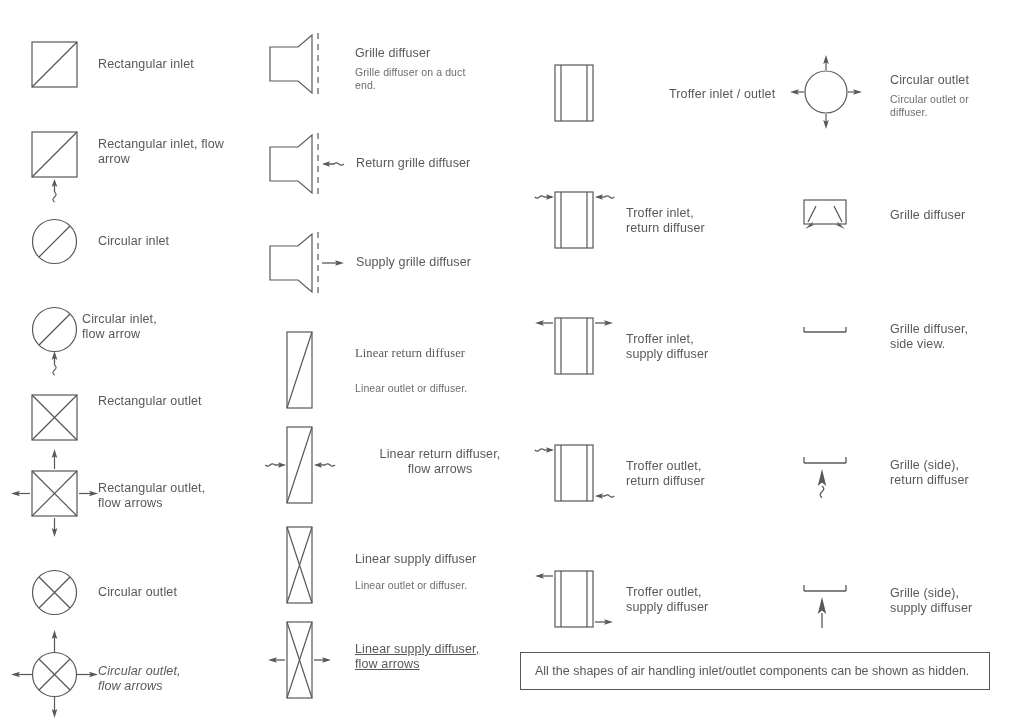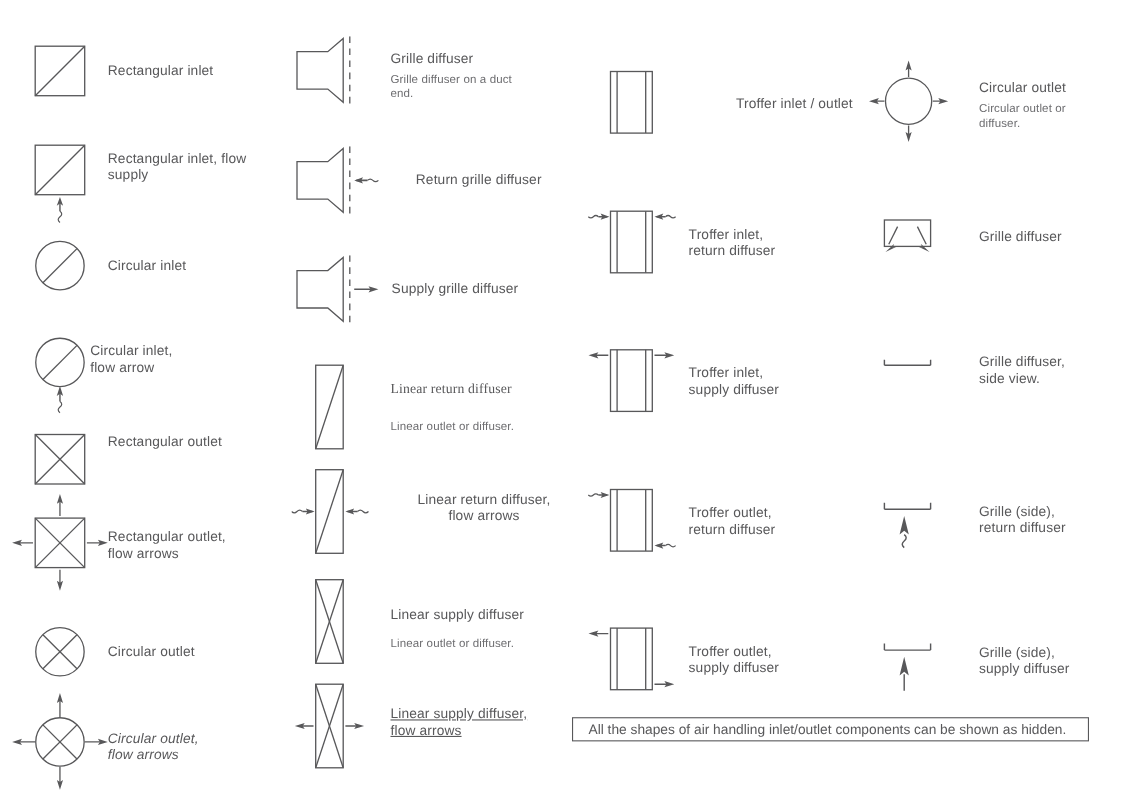--- a/index.html
+++ b/index.html
@@ -69,21 +69,21 @@
 
   <div class="legend-item" style="left:30px; top:130px;">
     <svg class="sym" width="52" height="75">
       <rect x="2" y="2" width="45" height="45" fill="none" stroke="#58585a" stroke-width="1.2"></rect>
       <line x1="2" y1="47" x2="47" y2="2" stroke="#58585a" stroke-width="1.2"></line>
       <path d="M24.5 62 L24.5 52" stroke="#58585a" stroke-width="1.3" fill="none"></path>
       <path d="M24.5 49 L21.6 57 L24.5 55 L27.4 57 Z" fill="#58585a"></path>
       <path d="M24.5 62 q3.2 2.4 0 5 q-3.2 2.6 0 5.2" stroke="#58585a" stroke-width="1.1" fill="none"></path>
     </svg>
     <div class="txt" style="left:68px; top:7px; width:150px;">Rectangular inlet, flow
-supply</div>
+arrow</div>
   </div>
 
   <div class="legend-item" style="left:30px; top:217px;">
     <svg class="sym" width="52" height="52">
       <circle cx="24.5" cy="24.5" r="22" fill="none" stroke="#58585a" stroke-width="1.2"></circle>
       <line x1="9" y1="40" x2="40" y2="9" stroke="#58585a" stroke-width="1.2"></line>
     </svg>
     <div class="txt" style="left:68px; top:17px; width:150px;">Circular inlet</div>
   </div>
 
@@ -168,21 +168,21 @@
   </div>
 
   <div class="legend-item" style="left:268px; top:133px;">
     <svg class="sym" width="90" height="62">
       <path d="M2 14 L30 14 L44 2 L44 60 L30 48 L2 48 Z" fill="none" stroke="#58585a" stroke-width="1.2"></path>
       <line x1="50" y1="0" x2="50" y2="62" stroke="#58585a" stroke-width="1.2" stroke-dasharray="6 5"></line>
       <path d="M56 31 L66 31" stroke="#58585a" stroke-width="1.5" fill="none"></path>
       <path d="M54 31 L62 28.2 L60.4 31 L62 33.8 Z" fill="#58585a"></path>
       <path d="M66 31 q2.6 -2.4 5 0 q2.4 2.4 5 0" stroke="#58585a" stroke-width="1.1" fill="none"></path>
     </svg>
-    <div class="txt" style="left:88px; top:23px; width:160px;margin-left:22px;">Return grille diffuser</div>
+    <div class="txt" style="left:88px; top:23px; width:160px;">Return grille diffuser</div>
   </div>
 
   <div class="legend-item" style="left:268px; top:232px;">
     <svg class="sym" width="90" height="62">
       <path d="M2 14 L30 14 L44 2 L44 60 L30 48 L2 48 Z" fill="none" stroke="#58585a" stroke-width="1.2"></path>
       <line x1="50" y1="0" x2="50" y2="62" stroke="#58585a" stroke-width="1.2" stroke-dasharray="6 5"></line>
       <line x1="54" y1="31" x2="70" y2="31" stroke="#58585a" stroke-width="1.3"></line>
       <path d="M76 31 L67 28.2 L68.8 31 L67 33.8 Z" fill="#58585a"></path>
     </svg>
     <div class="txt" style="left:88px; top:23px; width:160px;">Supply grille diffuser</div>
@@ -364,17 +364,17 @@
   <div class="legend-item" style="left:796px; top:580px;">
     <svg class="sym" width="60" height="56">
       <path d="M8 5 L8 11 M8 11 L50 11 M50 11 L50 5" fill="none" stroke="#58585a" stroke-width="1.3"></path>
       <path d="M26 17 L21.8 34 L26 30.6 L30.2 34 Z" fill="#58585a"></path>
       <line x1="26" y1="33" x2="26" y2="48" stroke="#58585a" stroke-width="1.3"></line>
     </svg>
     <div class="txt" style="left:94px; top:6px; width:160px;">Grille (side),
 supply diffuser</div>
   </div>
 
-  <div class="note-box" style="left:520px; top:652px; width:470px; height:22px;">
+  <div class="note-box" style="left:520px; top:652px; width:470px; height:38px;">
     <span class="note-text">All the shapes of air handling inlet/outlet components can be shown as hidden.</span>
   </div>
 
 </div>
 
 </body></html>

